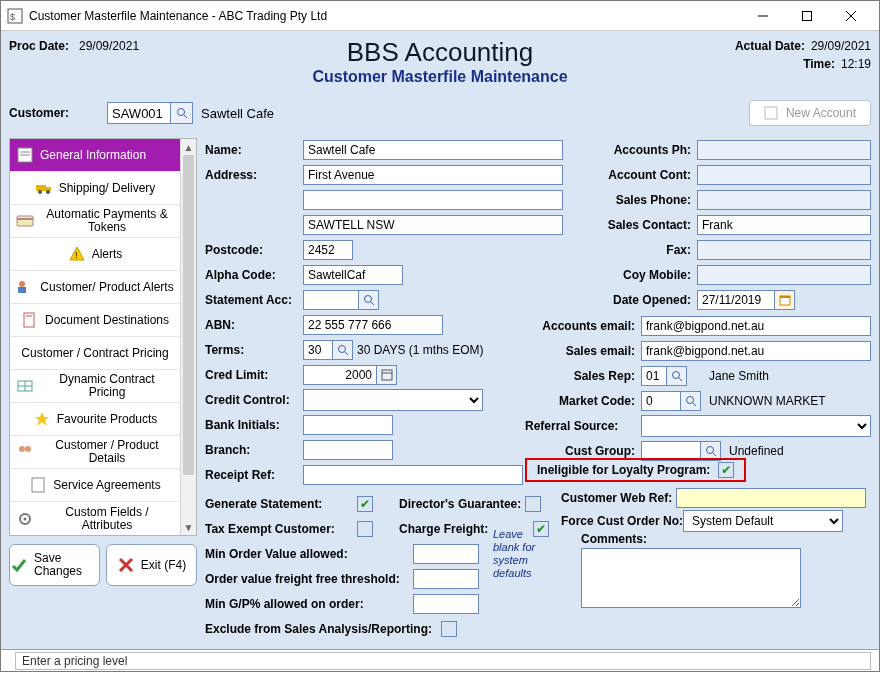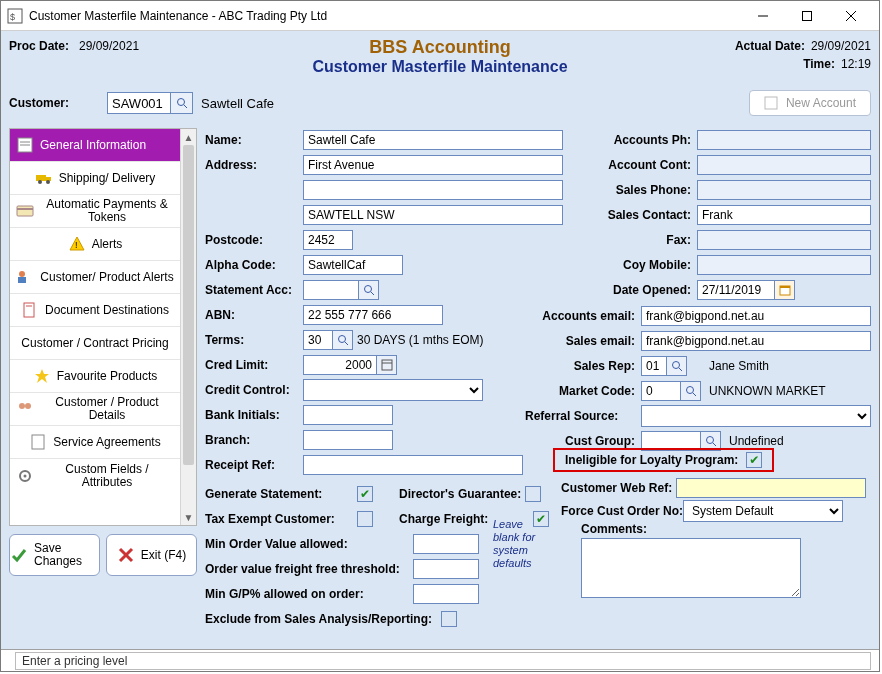--- a/index.html
+++ b/index.html
@@ -8,21 +8,21 @@
 .titlebar { height:30px; background:#fff; display:flex; align-items:center; padding:0 6px; border-bottom:1px solid #d0d0d0; }
 .titlebar .app-icon { width:16px; height:16px; margin-right:6px; display:inline-flex; }
 .titlebar .title { flex:1; font-size:12px; }
 .winbtns { display:flex; gap:0; }
 .winbtn { width:44px; height:28px; display:flex; align-items:center; justify-content:center; font-size:14px; color:#333; }
 .body { flex:1; background:#dbe6f4; padding:0 8px 8px 8px; display:flex; flex-direction:column; overflow:hidden; }
 .hdr { display:flex; align-items:flex-start; padding-top:6px; }
 .hdr-left { width:180px; line-height:18px; }
 .hdr-left .lbl { display:inline-block; width:70px; font-weight:bold; }
 .hdr-center { flex:1; text-align:center; }
-.hdr-center .brand { color:#a16207; font-weight:bold; font-size:18px; }
+.hdr-center .brand { color:#0f172a; font-weight:normal; font-size:26px; }
 .hdr-center .sub { color:#1a2f8a; font-weight:bold; font-size:16px; margin-top:0px; }
 .hdr-right { width:180px; text-align:right; line-height:18px; }
 .hdr-right .lbl { font-weight:bold; margin-right:6px; }
 .cust-row { display:flex; align-items:center; margin-top:14px; gap:8px; }
 .cust-row .lbl { font-weight:bold; width:90px; }
 .lookup { display:flex; align-items:center; }
 .lookup input { height:22px; padding:2px 4px; border:1px solid #6a8abf; background:#fff; font-size:13px; }
 .lookup .mag { width:22px; height:22px; border:1px solid #6a8abf; border-left:none; background:#eaf0fa; display:flex; align-items:center; justify-content:center; }
 .newacct { margin-left:auto; height:26px; padding:0 14px; border:1px solid #b5c2d6; border-radius:4px; background:#fff; color:#999; display:flex; align-items:center; gap:8px; }
 .main { display:flex; margin-top:12px; flex:1; min-height:0; }
@@ -198,20 +198,30 @@
                   </svg>
                 </span>
                 <span class="ntxt">Document Destinations</span>
               </div>
             <div class="navitem">
                 <span class="ntxt">Customer / Contract Pricing</span>
               </div>
             <div class="navitem">
                 <span class="nicon">
                   <svg width="18" height="18">
+                    <rect x="2" y="4" width="14" height="10" fill="none" stroke="#5a8"></rect>
+                    <line x1="2" y1="9" x2="16" y2="9" stroke="#5a8"></line>
+                    <line x1="9" y1="4" x2="9" y2="14" stroke="#5a8"></line>
+                  </svg>
+                </span>
+                <span class="ntxt">Dynamic Contract Pricing</span>
+              </div>
+            <div class="navitem">
+                <span class="nicon">
+                  <svg width="18" height="18">
                     <polygon points="9,2 11,7 16,7 12,10 14,16 9,12 4,16 6,10 2,7 7,7" fill="#f5c518"></polygon>
                   </svg>
                 </span>
                 <span class="ntxt">Favourite Products</span>
               </div>
             <div class="navitem">
                 <span class="nicon">
                   <svg width="18" height="18">
                     <circle cx="6" cy="6" r="3" fill="#d97"></circle>
                     <circle cx="12" cy="6" r="3" fill="#d97"></circle>
@@ -468,21 +478,21 @@
                     <svg width="12" height="12">
                       <circle cx="5" cy="5" r="3.5" fill="none" stroke="#3a5ca8"></circle>
                       <line x1="8" y1="8" x2="11" y2="11" stroke="#3a5ca8"></line>
                     </svg>
                   </span>
                 </div>
               <span style="margin-left:8px">Undefined</span>
             </div>
           </div>
 
-          <div style="position:absolute; left:348px; top:320px;">
+          <div style="position:absolute; left:320px; top:320px;">
             <div class="redbox">
               <span class="midtxt">Ineligible for Loyalty Program:</span>
               <span class="chk checked" style="margin-left:8px"></span>
             </div>
           </div>
 
           <div style="position:absolute; left:356px; top:350px; display:flex; align-items:center;">
             <span class="midtxt">Customer Web Ref:</span>
             <input class="inp yellow" style="width: 190px; margin-left: 4px;">
           </div>

